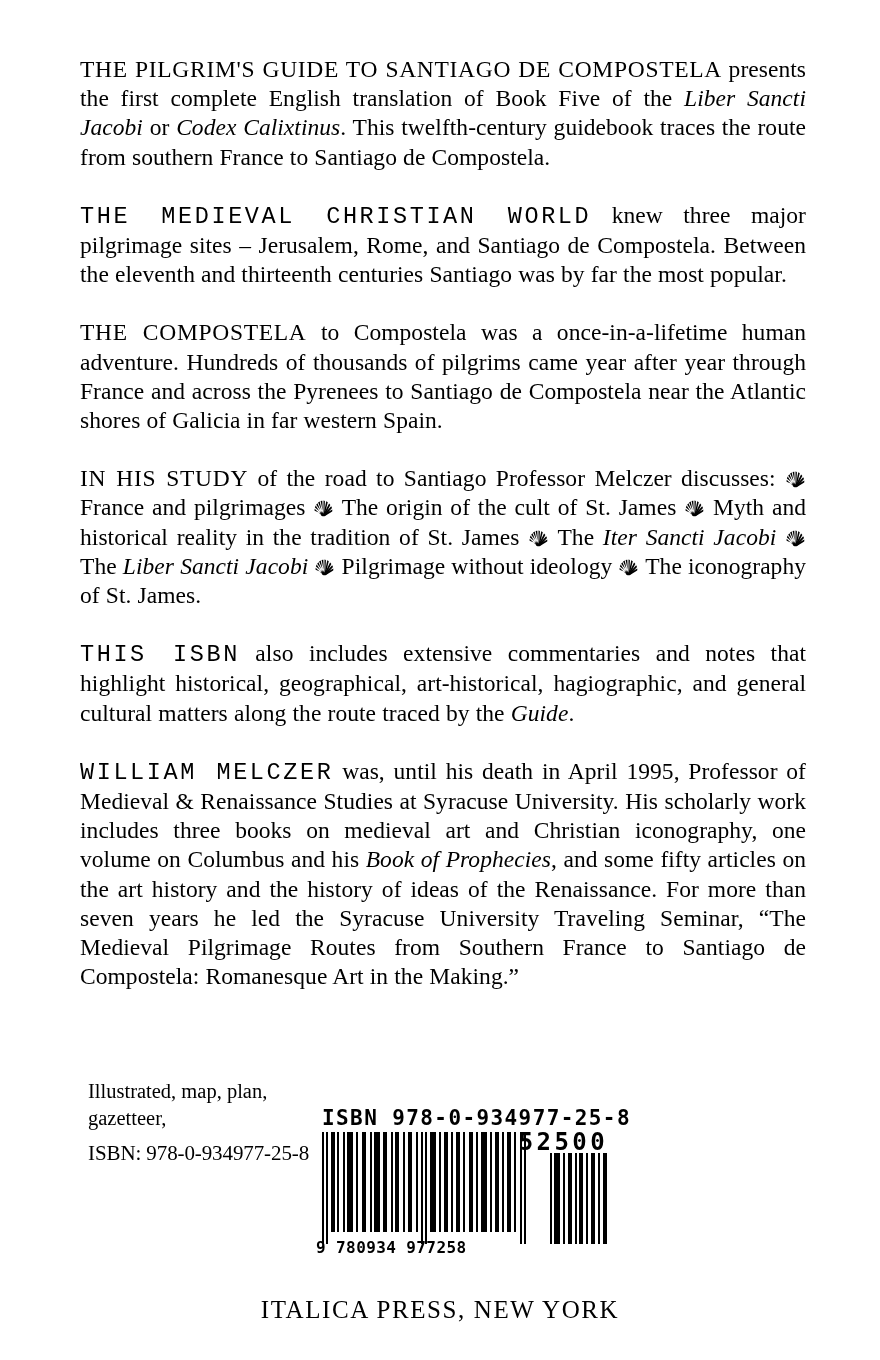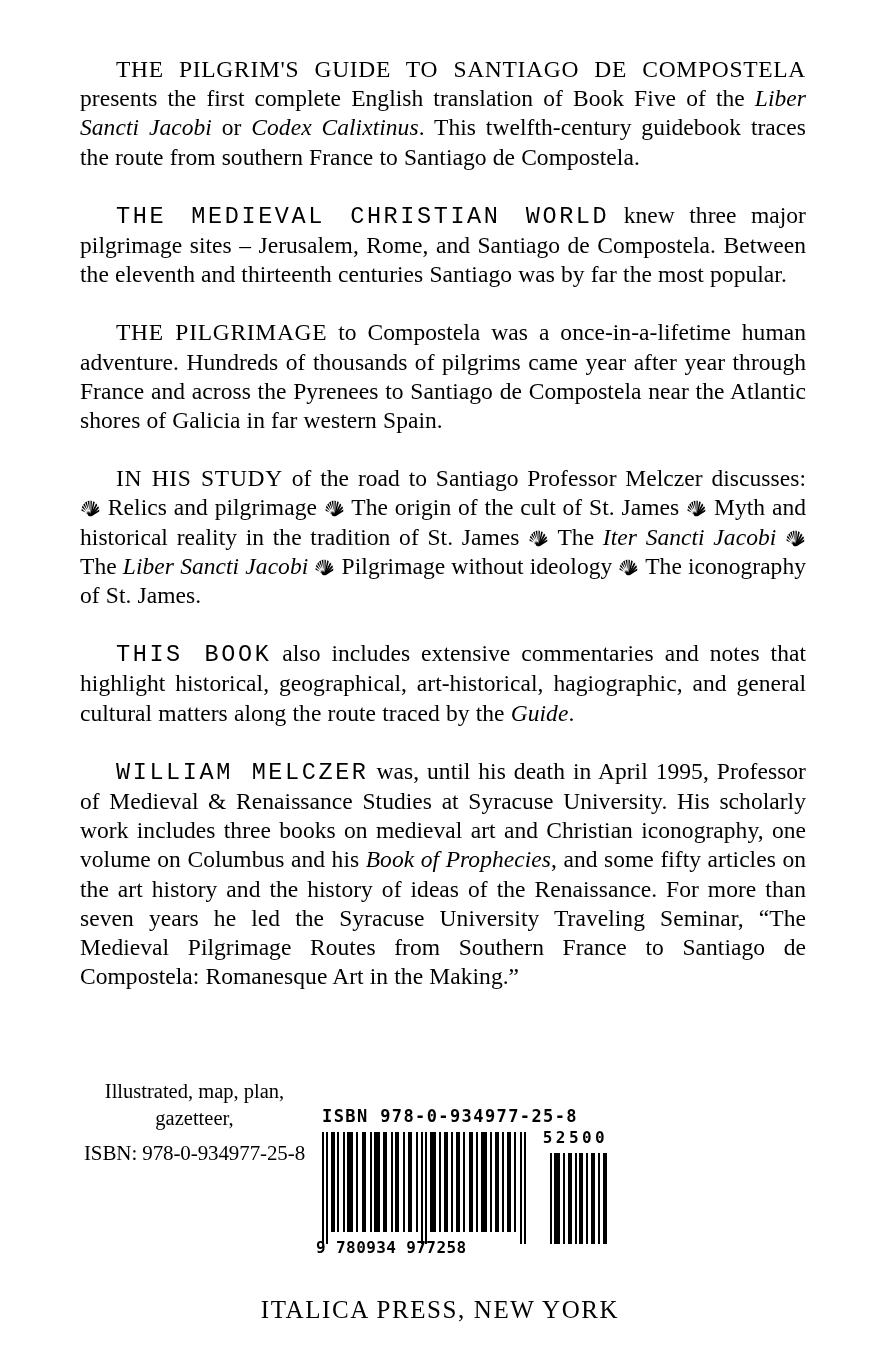--- a/index.html
+++ b/index.html
@@ -42,21 +42,20 @@
     hyphens: manual;
   }
 
   p.para:last-child { margin-bottom: 0; }
 
   
   .leadin {
     font-size: 23.5px;
     letter-spacing: 0.7px;
     font-weight: 400;
-    margin-left: 36px;
   }
   .leadin.wide { letter-spacing: 2.6px; font-family: Liberation Mono, monospace; }
 
   .it { font-style: italic; }
 
   
   .shell {
     display: inline-block;
     width: 19px;
     height: 17px;
@@ -69,57 +68,57 @@
   .bottom {
     position: absolute;
     left: 0;
     top: 1078px;
     width: 880px;
     height: 200px;
   }
 
   .colophon {
     position: absolute;
-    left: 72px;
+    left: 88px;
     top: 0px;
     width: 245px;
     font-size: 20.5px;
     line-height: 26.5px;
-    text-align: center;
+    text-align: left;
   }
   .colophon .isbnline {
     margin-top: 9px;
     font-size: 21px;
     letter-spacing: -0.1px;
   }
 
   
   .barcode-wrap {
     position: absolute;
     left: 310px;
     top: 28px;
     width: 300px;
     height: 160px;
   }
   .bc-isbn {
     position: absolute;
     left: 12px;
     top: 0px;
     font-family: "DejaVu Sans Mono", "Liberation Mono", monospace;
-    font-size: 17px;
+    font-size: 21px;
     font-weight: 700;
     letter-spacing: 1.4px;
     white-space: nowrap;
   }
   .bc-addon-digits {
     position: absolute;
     right: 2px;
     top: 22px;
     font-family: "DejaVu Sans Mono", "Liberation Mono", monospace;
-    font-size: 16px;
+    font-size: 24px;
     font-weight: 700;
     letter-spacing: 3.4px;
     white-space: nowrap;
   }
   .bars-main {
     position: absolute;
     left: 12px;
     top: 26px;
     width: 212px;
     height: 112px;
@@ -164,41 +163,41 @@
 
     <p class="para">
       <span class="leadin">THE PILGRIM'S GUIDE TO SANTIAGO DE COMPOSTELA</span><span> presents the first complete English translation of Book Five of the </span><span class="it">Liber Sancti Jacobi</span><span> or </span><span class="it">Codex Calixtinus</span><span>. This twelfth-century guidebook traces the route from southern France to Santiago de Compostela.</span>
     </p>
 
     <p class="para">
       <span class="leadin wide">THE MEDIEVAL CHRISTIAN WORLD</span><span> knew three major pilgrimage sites – Jerusalem, Rome, and Santiago de Compostela. Between the eleventh and thirteenth centuries Santiago was by far the most popular.</span>
     </p>
 
     <p class="para">
-      <span class="leadin">THE PILGRIMAGE</span><span> to Compostela was a once-in-a-lifetime human adventure. Hundreds of thousands of pilgrims came year after year through France and across the Pyrenees to Santiago de Compostela near the Atlantic shores of Galicia in far western Spain.</span>
+      <span class="leadin">THE COMPOSTELA</span><span> to Compostela was a once-in-a-lifetime human adventure. Hundreds of thousands of pilgrims came year after year through France and across the Pyrenees to Santiago de Compostela near the Atlantic shores of Galicia in far western Spain.</span>
     </p>
 
     <p class="para">
       <span class="leadin">IN HIS STUDY</span><span> of the road to Santiago Professor Melczer discusses:</span>
 
       <span class="shell"><svg width="19" height="17" viewBox="0 0 19 17">
             <g fill="#000">
               <path d="M9.5 16.3c-1.6 0-2.6-.7-2.6-1.5 0-.7 1-1.2 2.6-1.2s2.6.5 2.6 1.2c0 .8-1 1.5-2.6 1.5z"></path>
               <path d="M9.5 14.6 L9.5 0.6 Q10.6 0.6 10.9 1.2 L10.2 14.7 Z"></path>
               <path d="M9.5 14.6 L6.6 1.1 Q7.6 0.6 8.3 0.7 L8.9 14.7 Z"></path>
               <path d="M9.5 14.6 L12.3 1.3 Q13.3 1.7 13.7 2.4 L10.7 14.8 Z"></path>
               <path d="M9.5 14.6 L4.1 2.6 Q4.9 1.8 5.7 1.4 L8.5 14.8 Z"></path>
               <path d="M9.5 14.6 L15.1 3.4 Q15.9 4.2 16.3 5.0 L11.1 15.0 Z"></path>
               <path d="M9.5 14.6 L2.2 4.8 Q2.8 3.9 3.5 3.2 L8.2 15.0 Z"></path>
               <path d="M9.5 14.6 L17.2 6.2 Q17.8 7.1 18.0 8.1 L11.5 15.2 Z"></path>
               <path d="M9.5 14.6 L0.9 7.6 Q1.2 6.5 1.7 5.6 L8.0 15.2 Z"></path>
               <path d="M9.5 14.6 L18.3 9.5 Q18.4 10.6 18.2 11.6 L11.8 15.4 Z"></path>
               <path d="M9.5 14.6 L0.6 10.8 Q0.5 9.7 0.7 8.7 L7.8 15.4 Z"></path>
             </g>
-          </svg></span><span> Relics and pilgrimage </span><span class="shell"><svg width="19" height="17" viewBox="0 0 19 17">
+          </svg></span><span> France and pilgrimages </span><span class="shell"><svg width="19" height="17" viewBox="0 0 19 17">
             <g fill="#000">
               <path d="M9.5 16.3c-1.6 0-2.6-.7-2.6-1.5 0-.7 1-1.2 2.6-1.2s2.6.5 2.6 1.2c0 .8-1 1.5-2.6 1.5z"></path>
               <path d="M9.5 14.6 L9.5 0.6 Q10.6 0.6 10.9 1.2 L10.2 14.7 Z"></path>
               <path d="M9.5 14.6 L6.6 1.1 Q7.6 0.6 8.3 0.7 L8.9 14.7 Z"></path>
               <path d="M9.5 14.6 L12.3 1.3 Q13.3 1.7 13.7 2.4 L10.7 14.8 Z"></path>
               <path d="M9.5 14.6 L4.1 2.6 Q4.9 1.8 5.7 1.4 L8.5 14.8 Z"></path>
               <path d="M9.5 14.6 L15.1 3.4 Q15.9 4.2 16.3 5.0 L11.1 15.0 Z"></path>
               <path d="M9.5 14.6 L2.2 4.8 Q2.8 3.9 3.5 3.2 L8.2 15.0 Z"></path>
               <path d="M9.5 14.6 L17.2 6.2 Q17.8 7.1 18.0 8.1 L11.5 15.2 Z"></path>
               <path d="M9.5 14.6 L0.9 7.6 Q1.2 6.5 1.7 5.6 L8.0 15.2 Z"></path>
@@ -272,21 +271,21 @@
               <path d="M9.5 14.6 L2.2 4.8 Q2.8 3.9 3.5 3.2 L8.2 15.0 Z"></path>
               <path d="M9.5 14.6 L17.2 6.2 Q17.8 7.1 18.0 8.1 L11.5 15.2 Z"></path>
               <path d="M9.5 14.6 L0.9 7.6 Q1.2 6.5 1.7 5.6 L8.0 15.2 Z"></path>
               <path d="M9.5 14.6 L18.3 9.5 Q18.4 10.6 18.2 11.6 L11.8 15.4 Z"></path>
               <path d="M9.5 14.6 L0.6 10.8 Q0.5 9.7 0.7 8.7 L7.8 15.4 Z"></path>
             </g>
           </svg></span><span> The iconography of St. James.</span>
     </p>
 
     <p class="para">
-      <span class="leadin wide">THIS BOOK</span><span> also includes extensive commentaries and notes that highlight historical, geographical, art-historical, hagiographic, and general cultural matters along the route traced by the </span><span class="it">Guide</span><span>.</span>
+      <span class="leadin wide">THIS ISBN</span><span> also includes extensive commentaries and notes that highlight historical, geographical, art-historical, hagiographic, and general cultural matters along the route traced by the </span><span class="it">Guide</span><span>.</span>
     </p>
 
     <p class="para">
       <span class="leadin wide">WILLIAM MELCZER</span><span> was, until his death in April 1995, Professor of Medieval &amp; Renaissance Studies at Syracuse University. His scholarly work includes three books on medieval art and Christian iconography, one volume on Columbus and his </span><span class="it">Book of Prophecies</span><span>, and some fifty articles on the art history and the history of ideas of the Renaissance. For more than seven years he led the Syracuse University Traveling Seminar, “The Medieval Pilgrimage Routes from Southern France to Santiago de Compostela: Romanesque Art in the Making.”</span>
     </p>
 
   </div>
 
   <div class="bottom">
 

